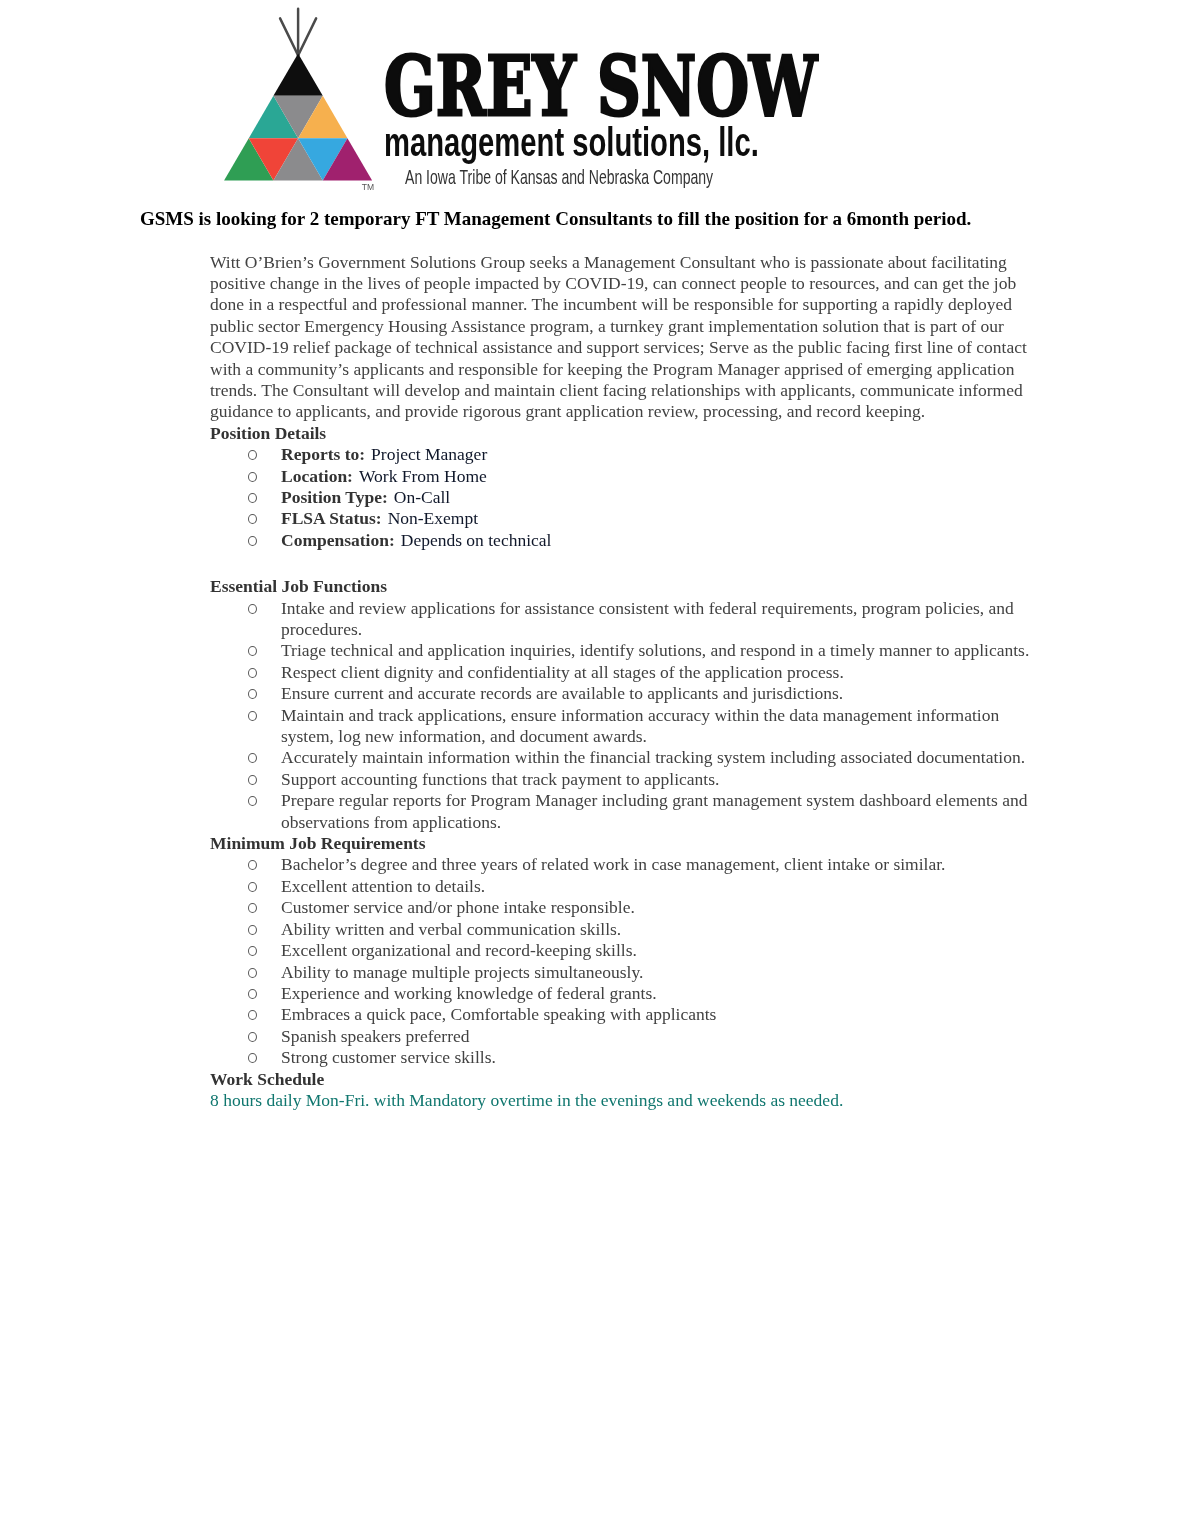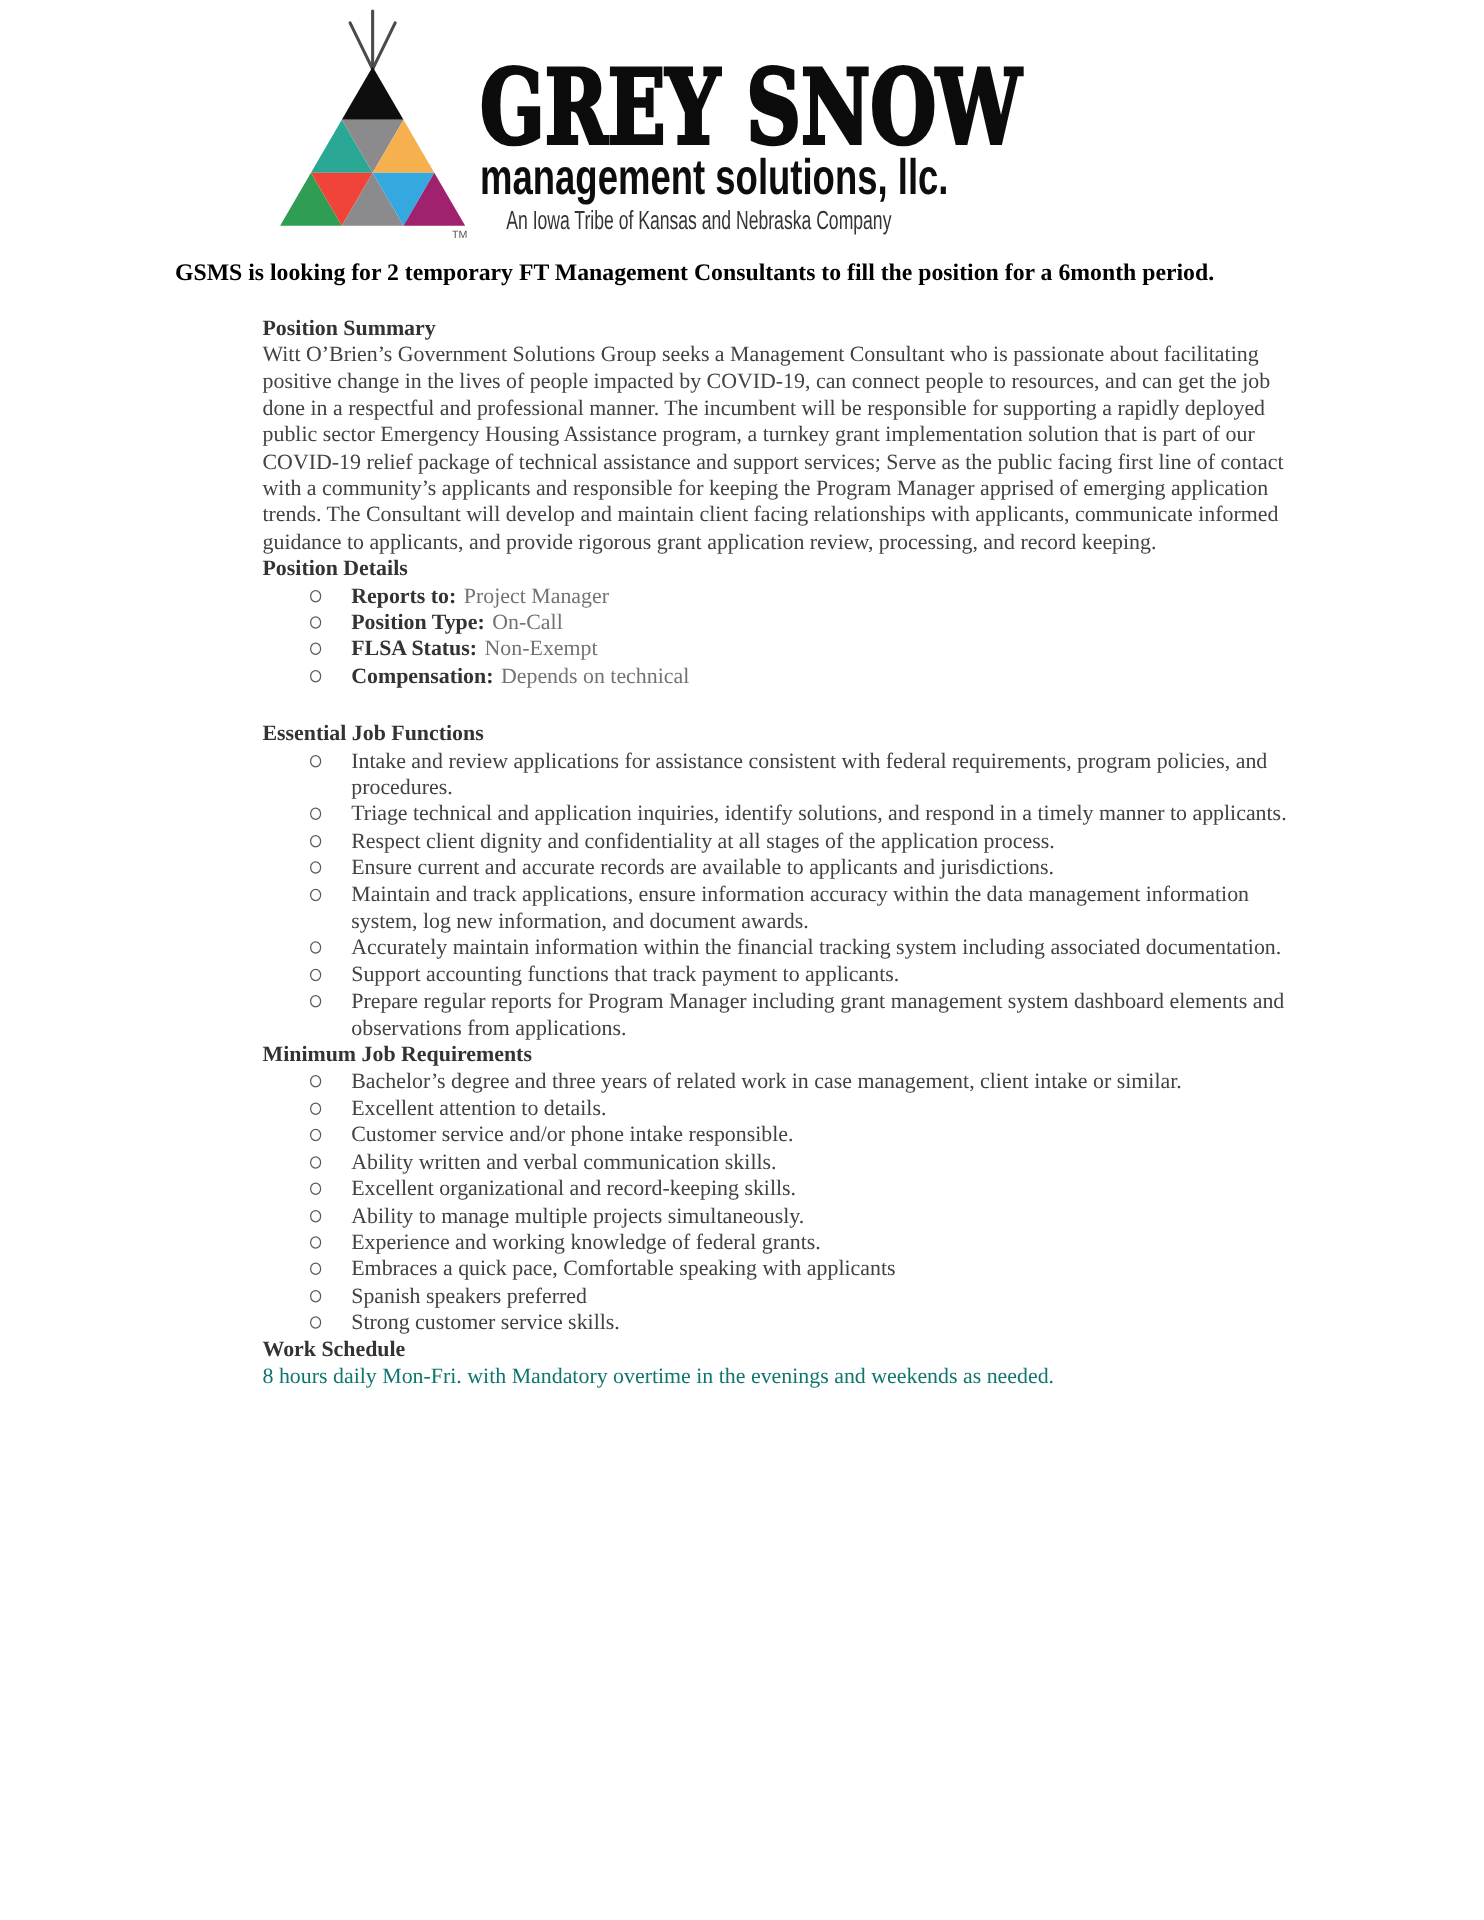--- a/index.html
+++ b/index.html
@@ -94,21 +94,21 @@
     flex: 0 0 auto;
     width: 9px;
     height: 10px;
     border: 1.4px solid #5a5a5a;
     border-radius: 50%;
     margin-top: 6px;
     margin-right: 24px;
   }
   .li-text { flex: 1 1 auto; }
   .dl { font-weight: 700; color: #333333; }
-  .dv { color: #737373; margin-left: 6px; }
+  .dv { color: #0f172a; margin-left: 6px; }
   .schedule-par { color: #0f766e; }
 </style>
 </head>
 <body>
 
 <div class="page">
 
   <header class="logo-header">
     <svg class="tipi-svg" viewBox="0 0 164 196" aria-hidden="true">
 
@@ -136,31 +136,34 @@
       <div class="brand">GREY SNOW</div>
       <div class="brand-sub">management solutions, llc.</div>
       <div class="brand-tagline">An Iowa Tribe of Kansas and Nebraska Company</div>
     </div>
   </header>
 
   <p class="headline">GSMS is looking for 2 temporary FT Management Consultants to fill the position for a 6month period.</p>
 
   <main class="doc">
 
-    <h3 class="sec-title">Position Summary</h3>
     <p class="body-par">Witt O’Brien’s Government Solutions Group seeks a Management Consultant who is passionate about facilitating positive change in the lives of people impacted by COVID-19, can connect people to resources, and can get the job done in a respectful and professional manner. The incumbent will be responsible for supporting a rapidly deployed public sector Emergency Housing Assistance program, a turnkey grant implementation solution that is part of our COVID-19 relief package of technical assistance and support services; Serve as the public facing first line of contact with a community’s applicants and responsible for keeping the Program Manager apprised of emerging application trends. The Consultant will develop and maintain client facing relationships with applicants, communicate informed guidance to applicants, and provide rigorous grant application review, processing, and record keeping.</p>
 
     <h3 class="sec-title">Position Details</h3>
     <ul class="blist">
       <li>
           <span class="o-bullet"></span>
           <span class="li-text"><span class="dl">Reports to:</span><span class="dv">Project Manager</span></span>
         </li>
       <li>
           <span class="o-bullet"></span>
+          <span class="li-text"><span class="dl">Location:</span><span class="dv">Work From Home</span></span>
+        </li>
+      <li>
+          <span class="o-bullet"></span>
           <span class="li-text"><span class="dl">Position Type:</span><span class="dv">On-Call</span></span>
         </li>
       <li>
           <span class="o-bullet"></span>
           <span class="li-text"><span class="dl">FLSA Status:</span><span class="dv">Non-Exempt</span></span>
         </li>
       <li>
           <span class="o-bullet"></span>
           <span class="li-text"><span class="dl">Compensation:</span><span class="dv">Depends on technical</span></span>
         </li>

